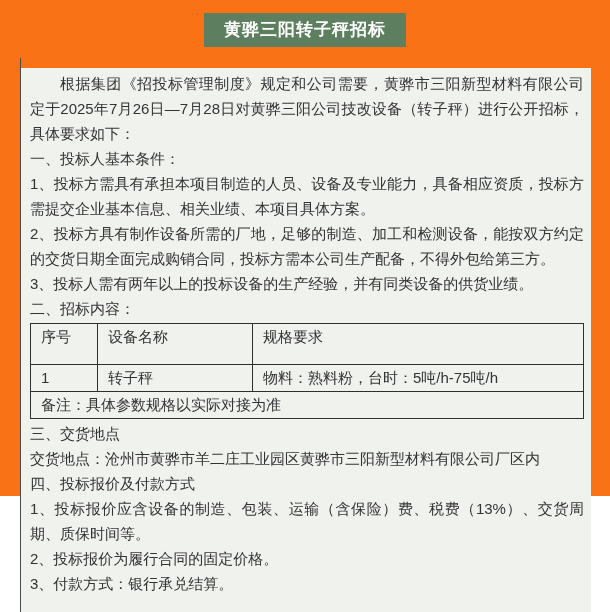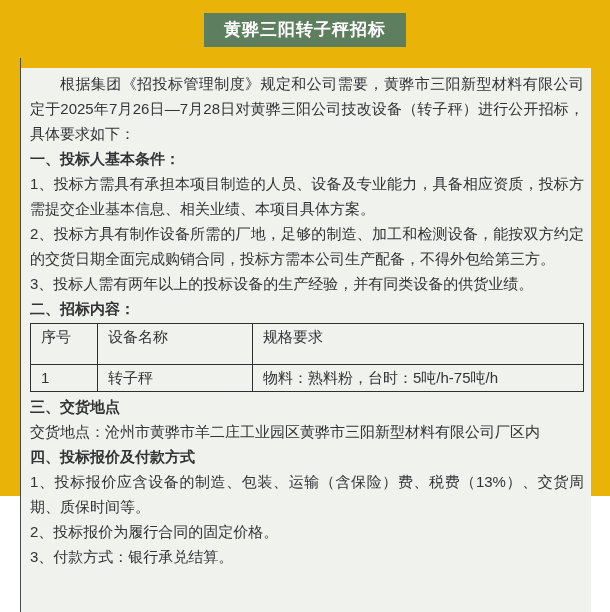--- a/index.html
+++ b/index.html
@@ -8,21 +8,21 @@
     background: #ffffff;
     width: 610px;
     height: 612px;
     overflow: hidden;
     font-family: "Liberation Sans", sans-serif;
   }
   .page {
     position: relative;
     width: 610px;
     height: 496px;
-    background: #eab308;
+    background: #f97316;
   }
   .banner-wrap {
     position: absolute;
     top: 13px;
     left: 0;
     width: 100%;
     text-align: center;
   }
   .banner {
     display: inline-block;
@@ -53,21 +53,21 @@
     font-size: 15px;
     line-height: 25px;
     color: #333333;
     text-align: justify;
   }
   .sheet p {
     margin: 0;
     padding: 0;
   }
   .indent { text-indent: 2em; }
-  .hd { font-weight: bold; }
+  .hd { font-weight: normal; }
   table.bid-table {
     border-collapse: collapse;
     width: 100%;
     margin: 2px 0;
     table-layout: fixed;
   }
   table.bid-table td {
     border: 1px solid #2f2f2f;
     padding: 1px 10px;
     vertical-align: top;
@@ -109,20 +109,23 @@
             <tr class="thead">
           <td class="col-no">序号</td>
           <td class="col-dev">设备名称</td>
           <td>规格要求</td>
         </tr>
         <tr class="trow">
           <td>1</td>
           <td>转子秤</td>
           <td class="spec-cell">物料：熟料粉，台时：5吨/h-75吨/h</td>
         </tr>
+        <tr class="trow">
+          <td colspan="3">备注：具体参数规格以实际对接为准</td>
+        </tr>
       </tbody>
         </table>
 
       <p class="hd">三、交货地点</p>
       <p>交货地点：沧州市黄骅市羊二庄工业园区黄骅市三阳新型材料有限公司厂区内</p>
 
       <p class="hd">四、投标报价及付款方式</p>
       <p>1、投标报价应含设备的制造、包装、运输（含保险）费、税费（13%）、交货周期、质保时间等。</p>
       <p>2、投标报价为履行合同的固定价格。</p>
       <p>3、付款方式：银行承兑结算。</p>

